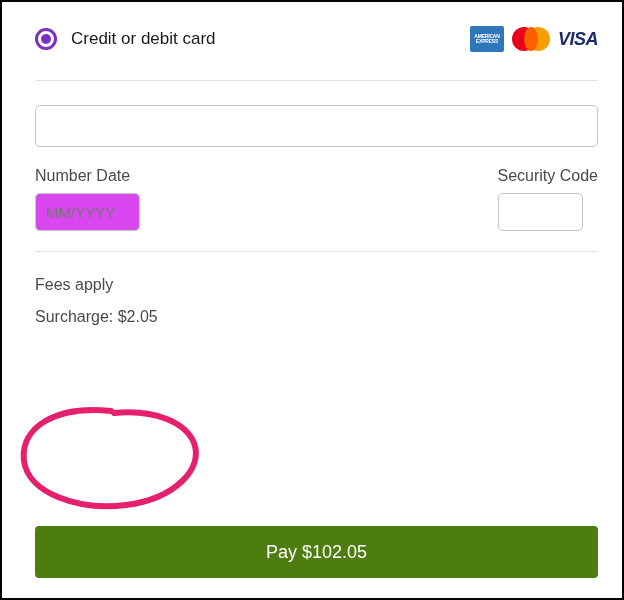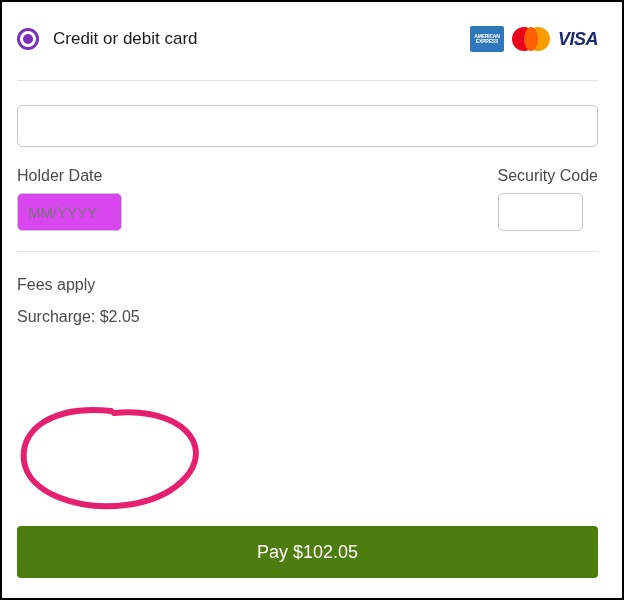--- a/index.html
+++ b/index.html
@@ -1,18 +1,18 @@
 <!DOCTYPE html>
 <html><head>
 <meta charset="utf-8">
 <style>
   * { box-sizing: border-box; margin: 0; padding: 0; }
   html, body { width: 624px; height: 600px; font-family: -apple-system, BlinkMacSystemFont, "Segoe UI", Helvetica, Arial, sans-serif; }
   .card-frame { width: 624px; height: 600px; border: 2px solid #000; background: #fff; position: relative; }
-  .inner { padding: 24px 24px 20px 15px; display: flex; flex-direction: column; height: 100%; }
+  .inner { padding: 24px 24px 20px 33px; display: flex; flex-direction: column; height: 100%; }
   .header-row { display: flex; align-items: center; justify-content: space-between; padding-bottom: 28px; border-bottom: 1px solid #e3e3e3; }
   .radio-wrap { display: flex; align-items: center; gap: 14px; }
   .radio { width: 22px; height: 22px; border: 3px solid #7a2fbd; border-radius: 50%; display: flex; align-items: center; justify-content: center; }
   .radio-dot { width: 10px; height: 10px; background: #7a2fbd; border-radius: 50%; }
   .radio-label { font-size: 17px; color: #1a1a1a; }
   .brand-row { display: flex; align-items: center; gap: 6px; }
   .amex { width: 34px; height: 26px; background: #2e77bb; border-radius: 2px; display: flex; align-items: center; justify-content: center; }
   .amex span { color: #fff; font-size: 5px; font-weight: 700; letter-spacing: -0.2px; line-height: 5px; text-align: center; }
   .mc { width: 42px; height: 26px; position: relative; }
   .mc-left { position: absolute; left: 2px; top: 1px; width: 24px; height: 24px; background: #ea001b; border-radius: 50%; }
@@ -63,21 +63,21 @@
     <div class="form">
 
 
       <div class="field">
         <input type="text" class="text-input" value="" style="">
       </div>
 
       <div class="field">
         <div class="row">
           <div class="col-left">
-            <label class="field-label">Holder Date</label>
+            <label class="field-label">Number Date</label>
             <input type="text" class="small-input" placeholder="MM/YYYY" style="">
           </div>
           <div class="col-right">
             <label class="field-label">Security Code</label>
             <input type="text" class="small-input-right" value="" style="">
           </div>
         </div>
       </div>
 
       <div class="fees-section">

